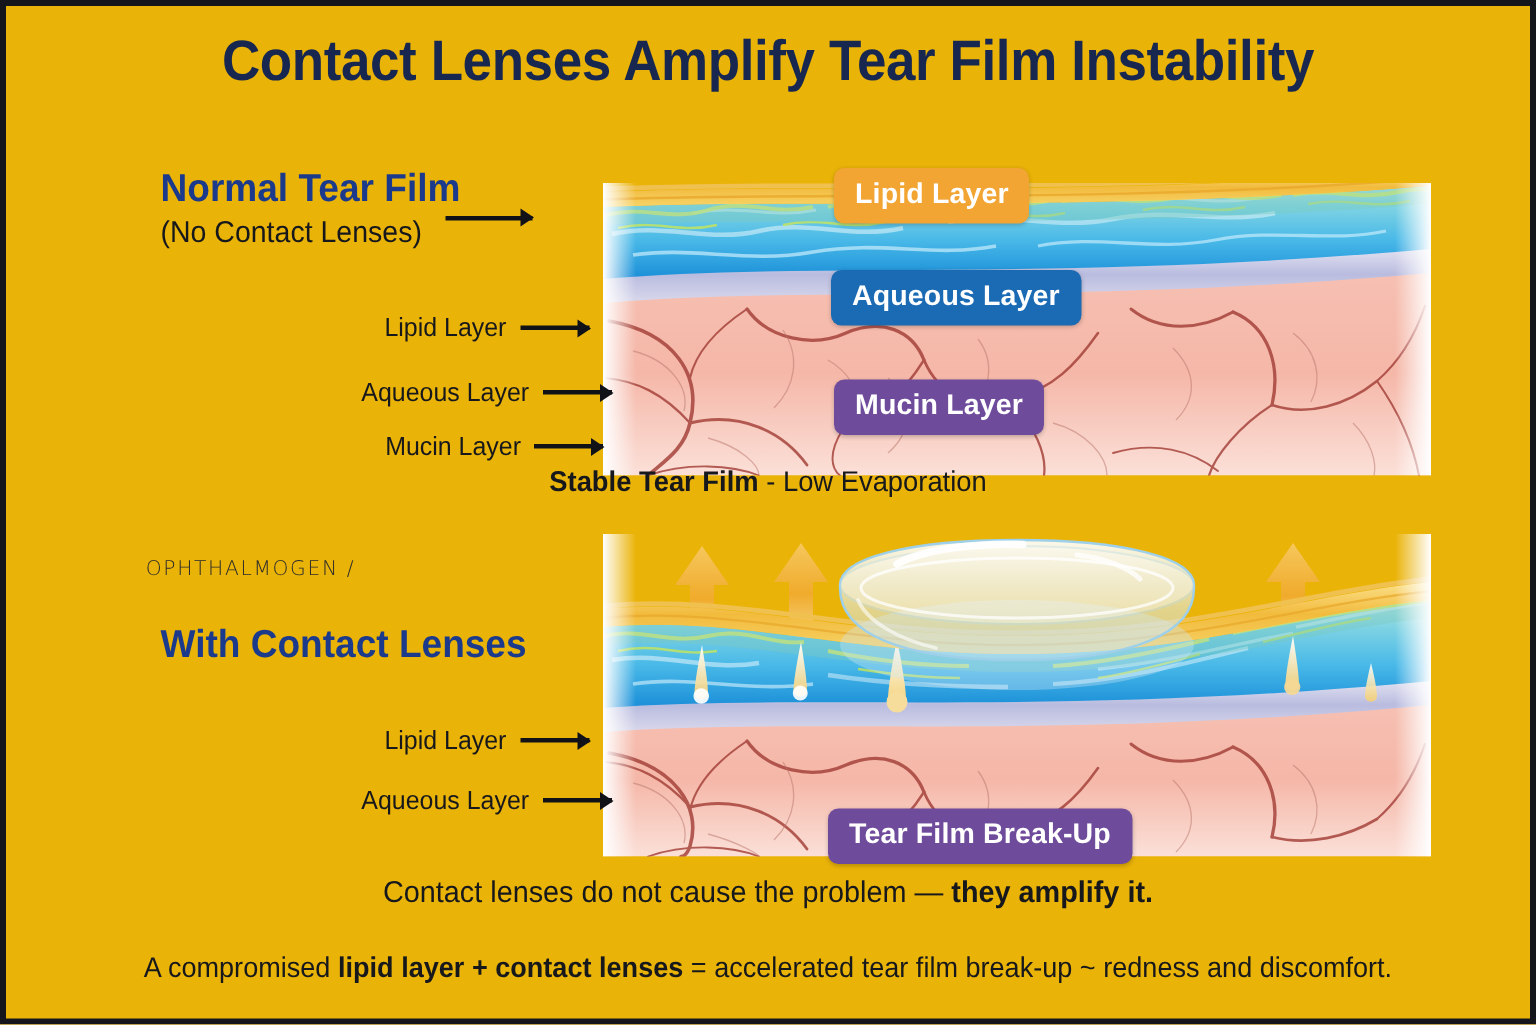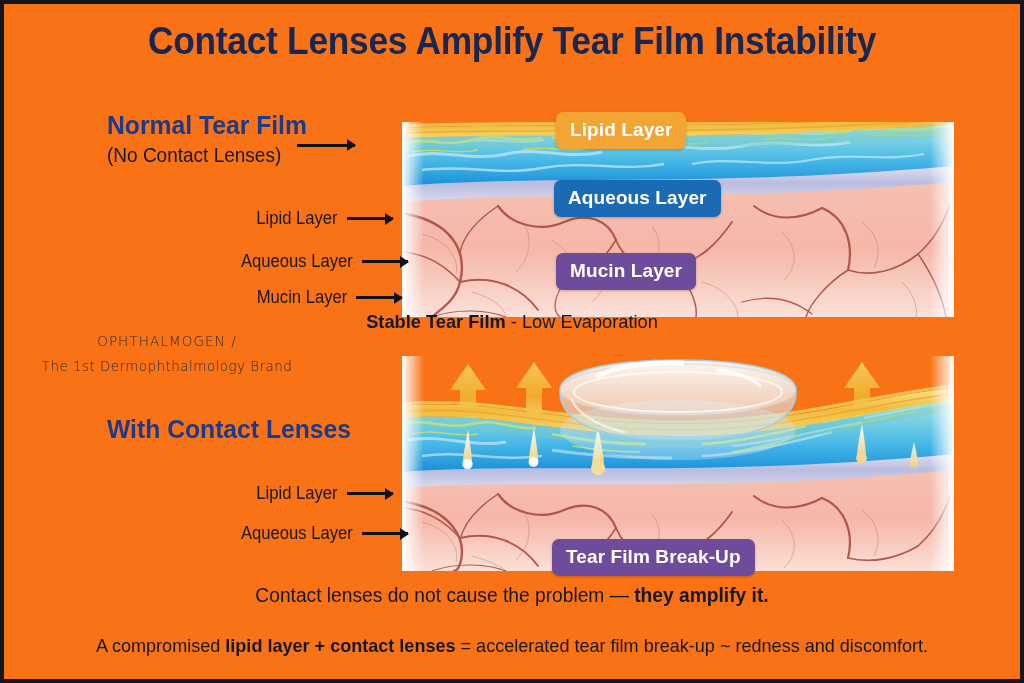--- a/index.html
+++ b/index.html
@@ -7,21 +7,21 @@
     width:1024px; height:683px;
     background:#ffffff;
     font-family:"Liberation Sans", sans-serif;
     overflow:hidden;
   }
   #frame {
     position:relative;
     width:1024px; height:683px;
     box-sizing:border-box;
     border:4px solid #15161c;
-    background:#f97316;
+    background:#eab308;
   }
 
   
   #title {
     position:absolute; left:0; right:0; top:16px;
     text-align:center;
     font-size:38px;
     font-weight:bold;
     letter-spacing:-0.3px;
     color:#17274f;
@@ -51,21 +51,21 @@
   #brand {
     position:absolute; left:18px; top:325px;
     width:290px; text-align:center;
     color:#2b2b2b;
     font-size:13.5px;
     line-height:1.85;
     letter-spacing:0.45px;
     font-family:"DejaVu Sans", sans-serif;
     font-weight:300;
   }
-  #brand .b1 { display:block; letter-spacing:1.1px; }
+  #brand .b1 { display:block; letter-spacing:1.1px;margin-top:38px; }
   #brand .b2 { display:block; }
 
   
   .callout {
     position:absolute;
     display:flex; align-items:center;
     gap:9px;
     white-space:nowrap;
   }
   .callout .ctext {
@@ -403,21 +403,20 @@
   <div class="sec-head" id="head-normal">Normal Tear Film</div>
   <div id="sub-normal">(No Contact Lenses)</div>
   <div class="sec-head" id="head-lenses">With Contact Lenses</div>
 
   <div class="callout big" style="left:293px; top:140px;">
     <span class="arrow w58"></span>
   </div>
 
   <div id="brand">
     <span class="b1">OPHTHALMOGEN /</span>
-    <span class="b2">The 1st Dermophthalmology Brand</span>
   </div>
 
   <div class="callout" style="left:248px; top:204px;">
     <span class="ctext">Lipid Layer</span>
     <span class="arrow w46"></span>
   </div>
   <div class="callout" style="left:231px; top:247px;">
     <span class="ctext">Aqueous Layer</span>
     <span class="arrow w46"></span>
   </div>

